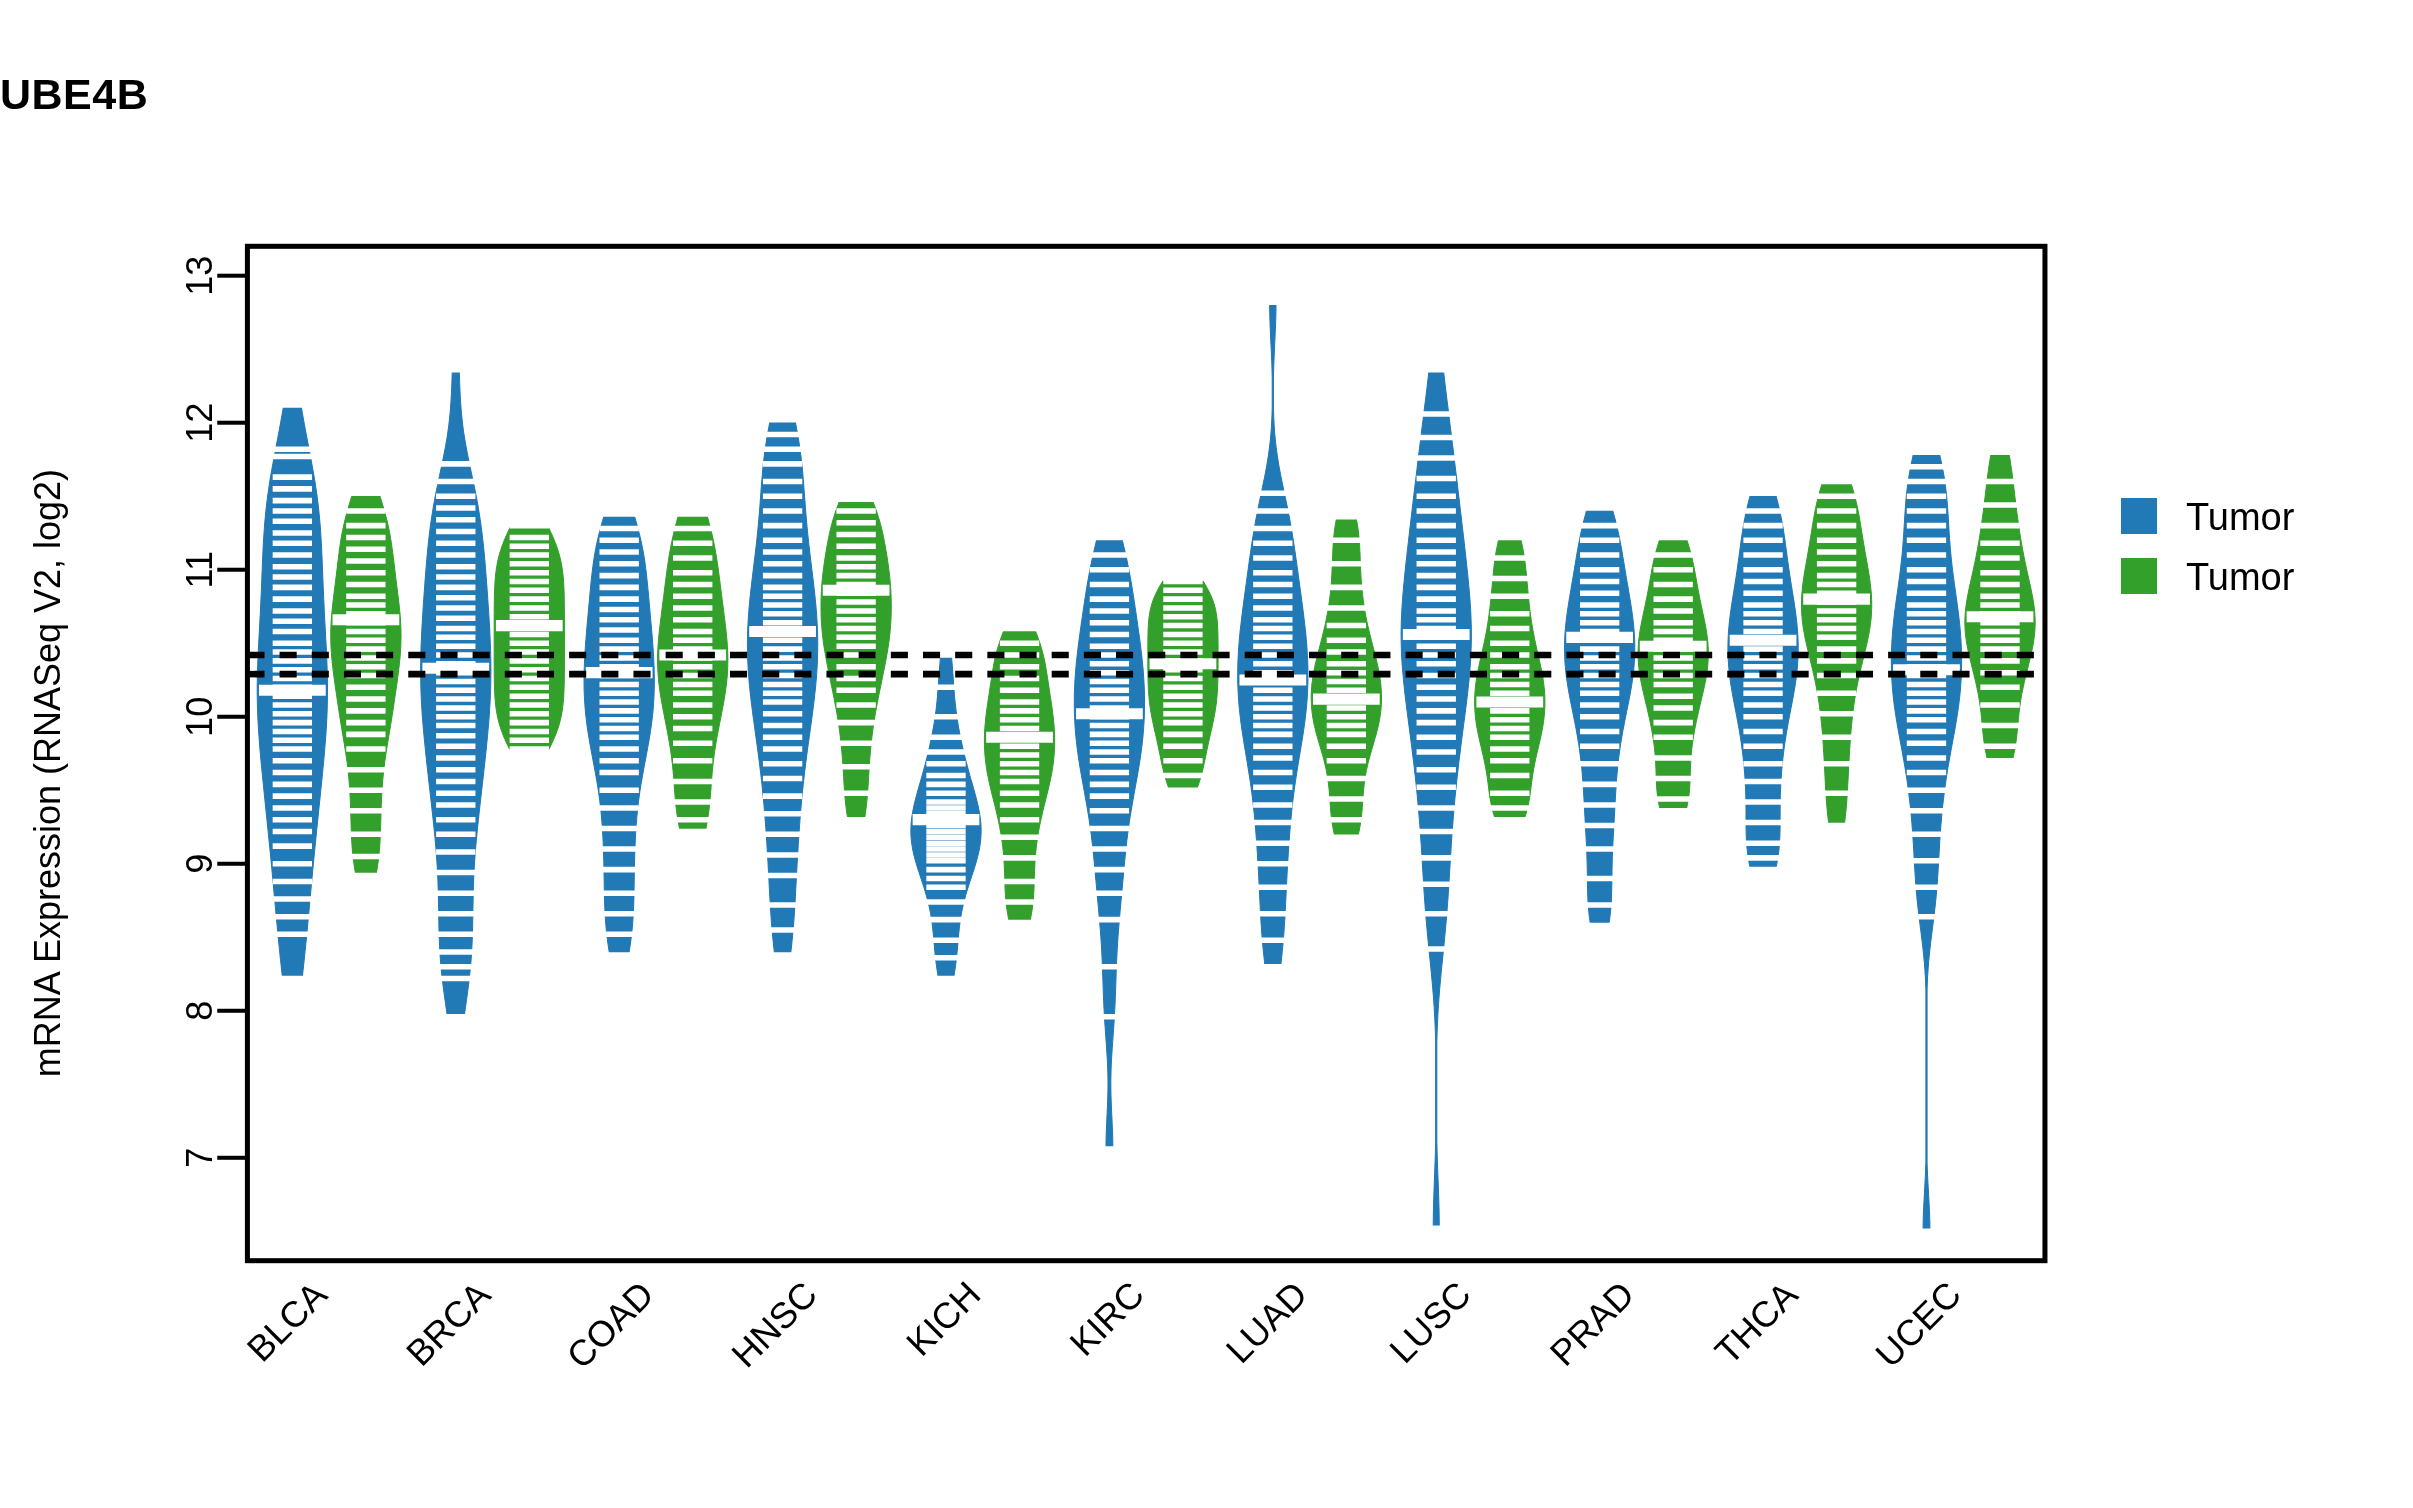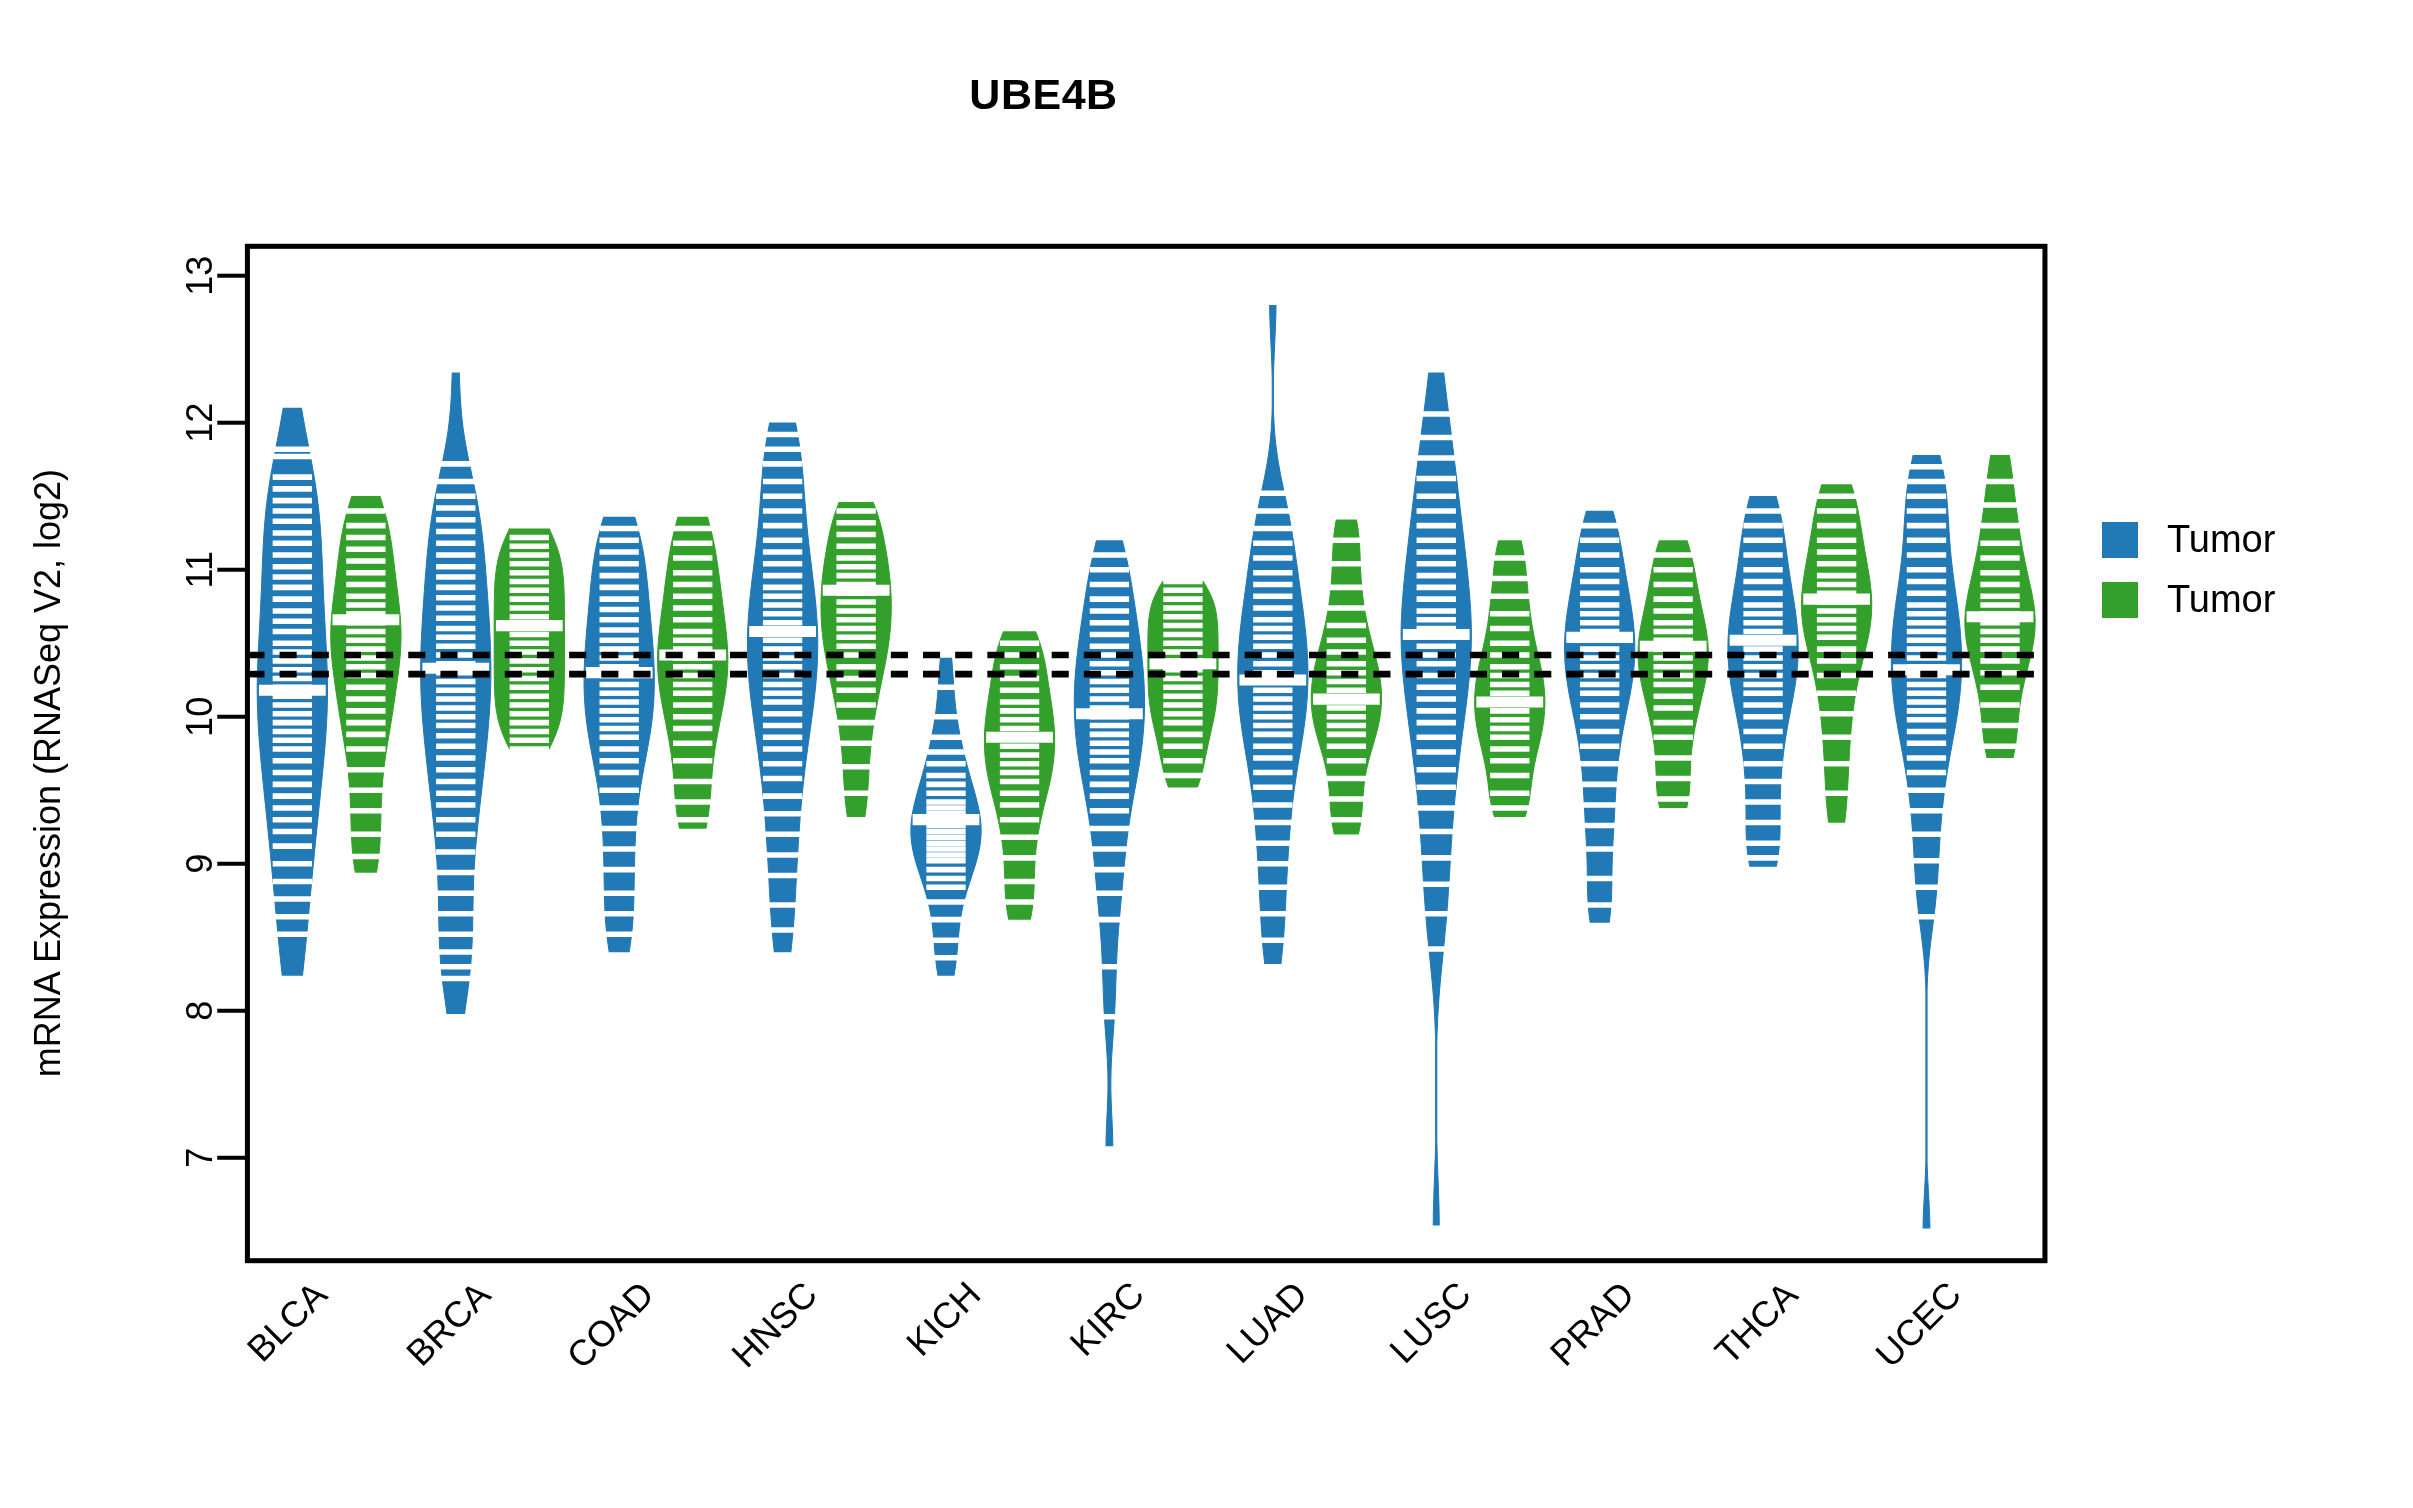--- a/index.html
+++ b/index.html
@@ -1,31 +1,31 @@
 <!DOCTYPE html>
 <html style="font-size:8px"><head>
 <meta charset="utf-8">
 <style>
   html,body{margin:0;padding:0;background:#ffffff;}
   body{width:2413px;height:1508px;font-family:"Liberation Sans",sans-serif;overflow:hidden;}
   #stage{position:relative;width:2413px;height:1508px;background:#fff;}
   #chart-title{
-    position:absolute;left:0;top:70px;width:2087px;text-align:center;
+    position:absolute;left:0;top:70px;width:2087px;
     font-size:43px;font-weight:bold;color:#000;letter-spacing:0.5px;
   }
   #ylabel{
     position:absolute;left:-455px;top:752px;width:1006px;text-align:center;
     font-size:36px;color:#000;transform:rotate(-90deg);transform-origin:50% 50%;
     white-space:nowrap;
   }
   #plotsvg{position:absolute;left:0;top:0;}
   .tick-lab{font-family:"Liberation Sans",sans-serif;font-size:72px;fill:#000;}
   .xtick-lab{font-family:"Liberation Sans",sans-serif;font-size:72px;fill:#000;}
   #legend{position:absolute;left:2102px;top:498px;}
-  .legend-row{display:flex;align-items:flex-end;height:60px;}
+  .legend-row{display:flex;align-items:flex-start;height:60px;margin-left:19px;}
   .legend-swatch{width:36px;height:36px;margin-right:29px;display:block;}
   .legend-text{font-size:38px;color:#000;line-height:1;white-space:nowrap;}
 </style>
 </head>
 <body>
 
 <div id="stage">
 
   <div id="chart-title">UBE4B</div>
 

